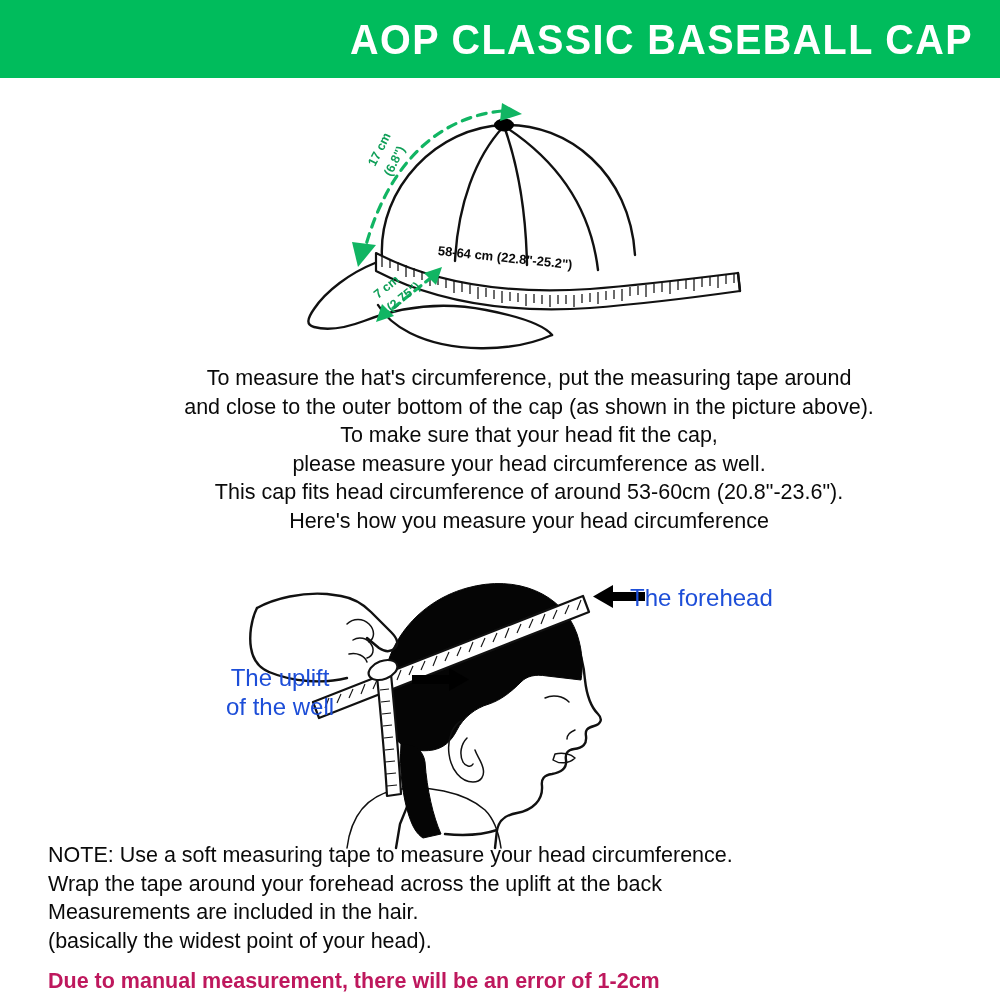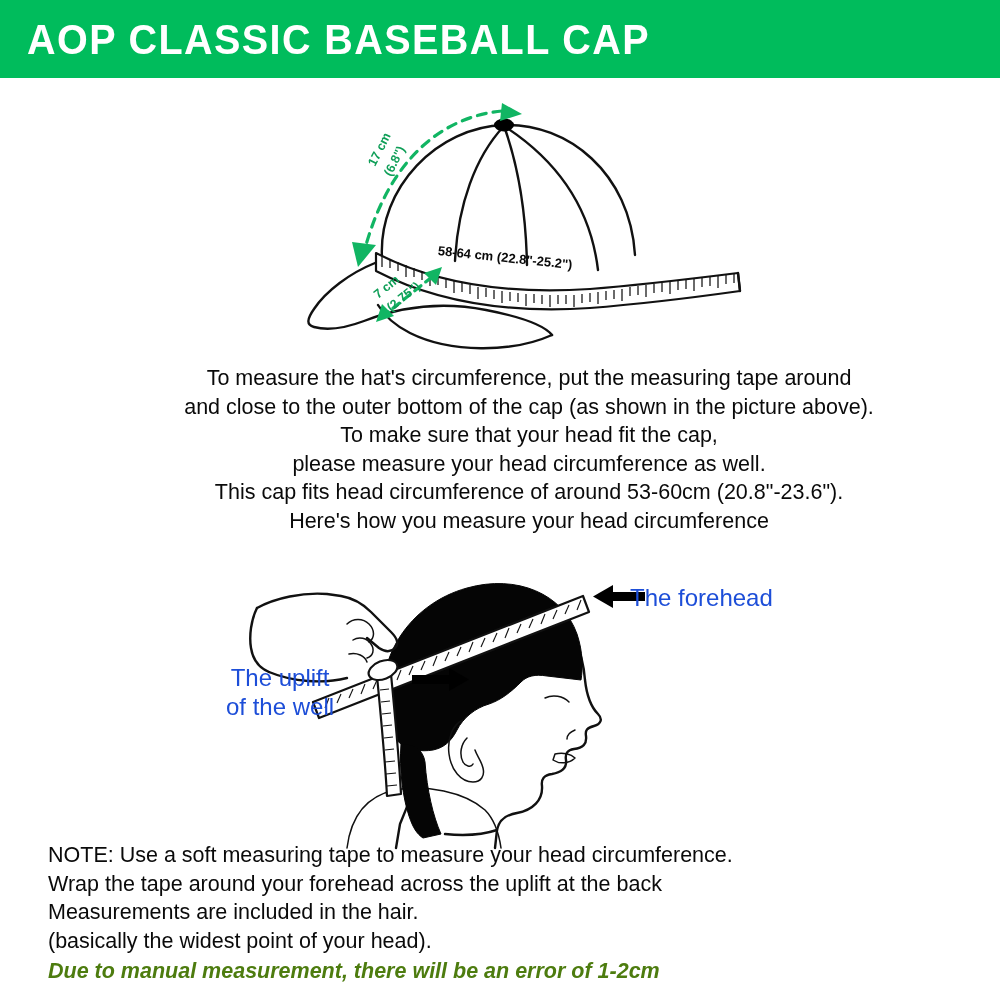--- a/index.html
+++ b/index.html
@@ -21,21 +21,22 @@
   }
 
   
   .header-band {
     position: absolute;
     left: 0; top: 0;
     width: 1000px; height: 78px;
     background: #00bc5c;
     display: flex;
     align-items: center;
-    justify-content: flex-start;
+    justify-content: flex-end;
+    padding-left: 28px;
   }
   .header-title {
     color: #ffffff;
     font-family: "Liberation Sans Narrow", "Liberation Sans", sans-serif;
     font-weight: bold;
     font-size: 43px;
     letter-spacing: 1.5px;
     transform: scaleX(0.92);
     white-space: nowrap;
     line-height: 1;
@@ -90,26 +91,25 @@
     width: 1000px;
     text-align: left;
     color: #0a0a0a;
     font-size: 21.5px;
     line-height: 28.5px;
     font-family: "Liberation Sans", sans-serif;
     padding-left: 48px;
   }
   .note .line { display: block; white-space: nowrap; }
   .note .warn {
-    color: #4d7c0f;
+    color: #be185d;
     font-weight: bold;
     display: block;
     white-space: nowrap;
-    margin-top: 2px;
-    font-style: italic;
+    margin-top: 12px;
   }
 
   svg { display: block; overflow: visible; }
   .ink { fill: none; stroke: #111111; stroke-width: 2.4; stroke-linecap: round; stroke-linejoin: round; }
   .ink-thin { fill: none; stroke: #111111; stroke-width: 1.5; stroke-linecap: round; stroke-linejoin: round; }
   .ink-hair { fill: #050505; stroke: #050505; stroke-width: 1; }
   .tape-face { fill: #ffffff; stroke: #111111; stroke-width: 2.2; stroke-linejoin: round; }
   .tick { stroke: #111111; stroke-width: 1.25; }
   .tick-s { stroke: #111111; stroke-width: 1.1; }
   .green { stroke: #11b563; stroke-width: 3.2; fill: none; stroke-linecap: round; }

